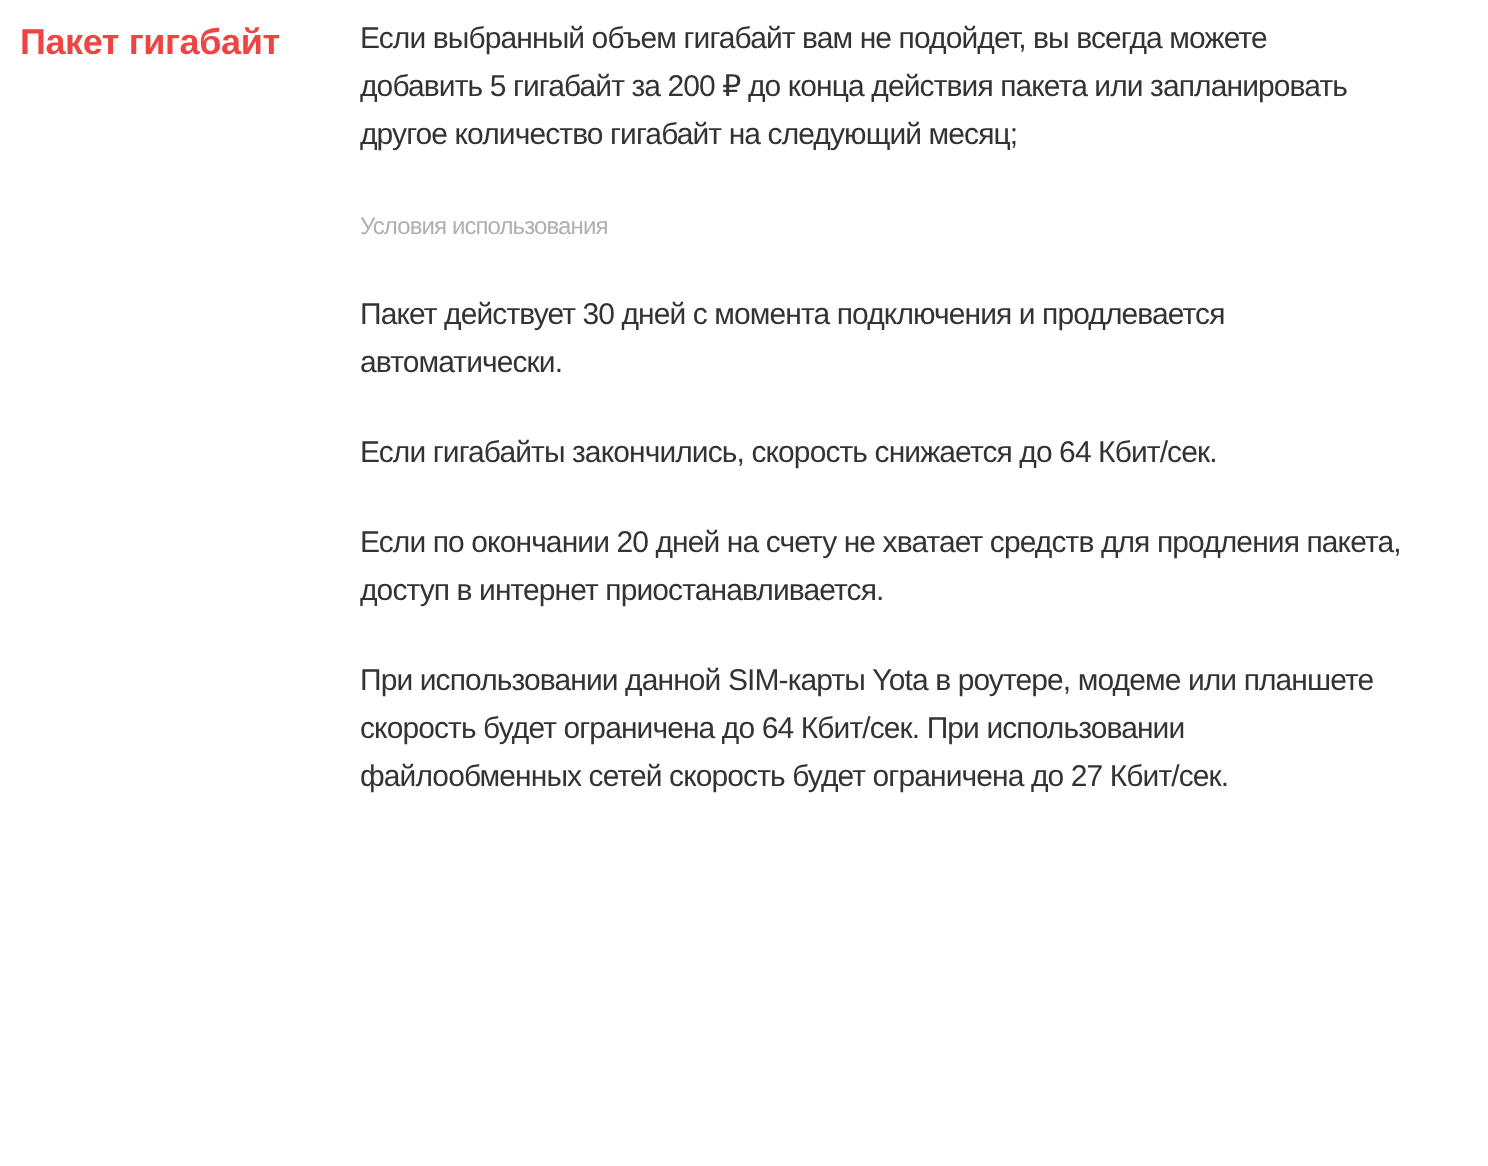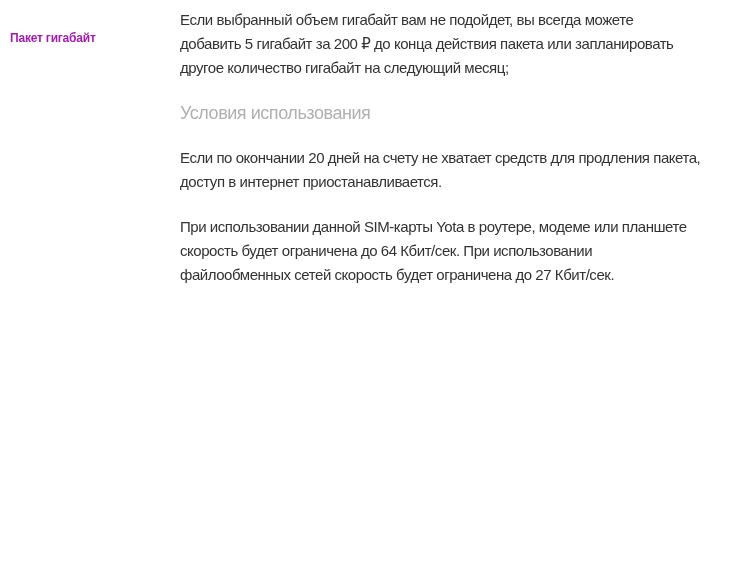--- a/index.html
+++ b/index.html
@@ -17,45 +17,44 @@
   .row {
     position: absolute;
     top: 8px;
     left: 0;
     width: 744px;
   }
   .option-label {
     position: absolute;
     left: 10px;
     top: 3px;
-    font-size: 12px;
+    font-size: 18px;
     font-weight: bold;
     letter-spacing: -0.2px;
-    color: #a21caf;
+    color: #ef4444;
     white-space: nowrap;
-    margin-top: 20px;
   }
   .option-description {
     position: absolute;
     left: 180px;
     top: 0;
     width: 564px;
   }
   .option-description p {
     margin: 0 0 21px 0;
     font-size: 15px;
     line-height: 24px;
     letter-spacing: -0.45px;
     color: #333333;
     white-space: pre;
     overflow: hidden;
   }
   .terms-heading {
     margin: 0 0 21px 0;
-    font-size: 18px;
+    font-size: 12px;
     line-height: 24px;
     letter-spacing: -0.45px;
     font-weight: normal;
     color: #b0b0b0;
     white-space: pre;
   }
 </style>
 </head>
 <body>
 
@@ -65,21 +64,24 @@
 
   <div class="option-description">
 
 
     <p>Если выбранный объем гигабайт вам не подойдет, вы всегда можете
 добавить 5 гигабайт за 200 ₽ до конца действия пакета или запланировать
 другое количество гигабайт на следующий месяц;</p>
 
     <h4 class="terms-heading">Условия использования</h4>
 
+    <p>Пакет действует 30 дней с момента подключения и продлевается
+автоматически.</p>
 
+    <p>Если гигабайты закончились, скорость снижается до 64 Кбит/сек.</p>
 
     <p>Если по окончании 20 дней на счету не хватает средств для продления пакета,
 доступ в интернет приостанавливается.</p>
 
     <p>При использовании данной SIM-карты Yota в роутере, модеме или планшете
 скорость будет ограничена до 64 Кбит/сек. При использовании
 файлообменных сетей скорость будет ограничена до 27 Кбит/сек.</p>
 
 
   </div>

